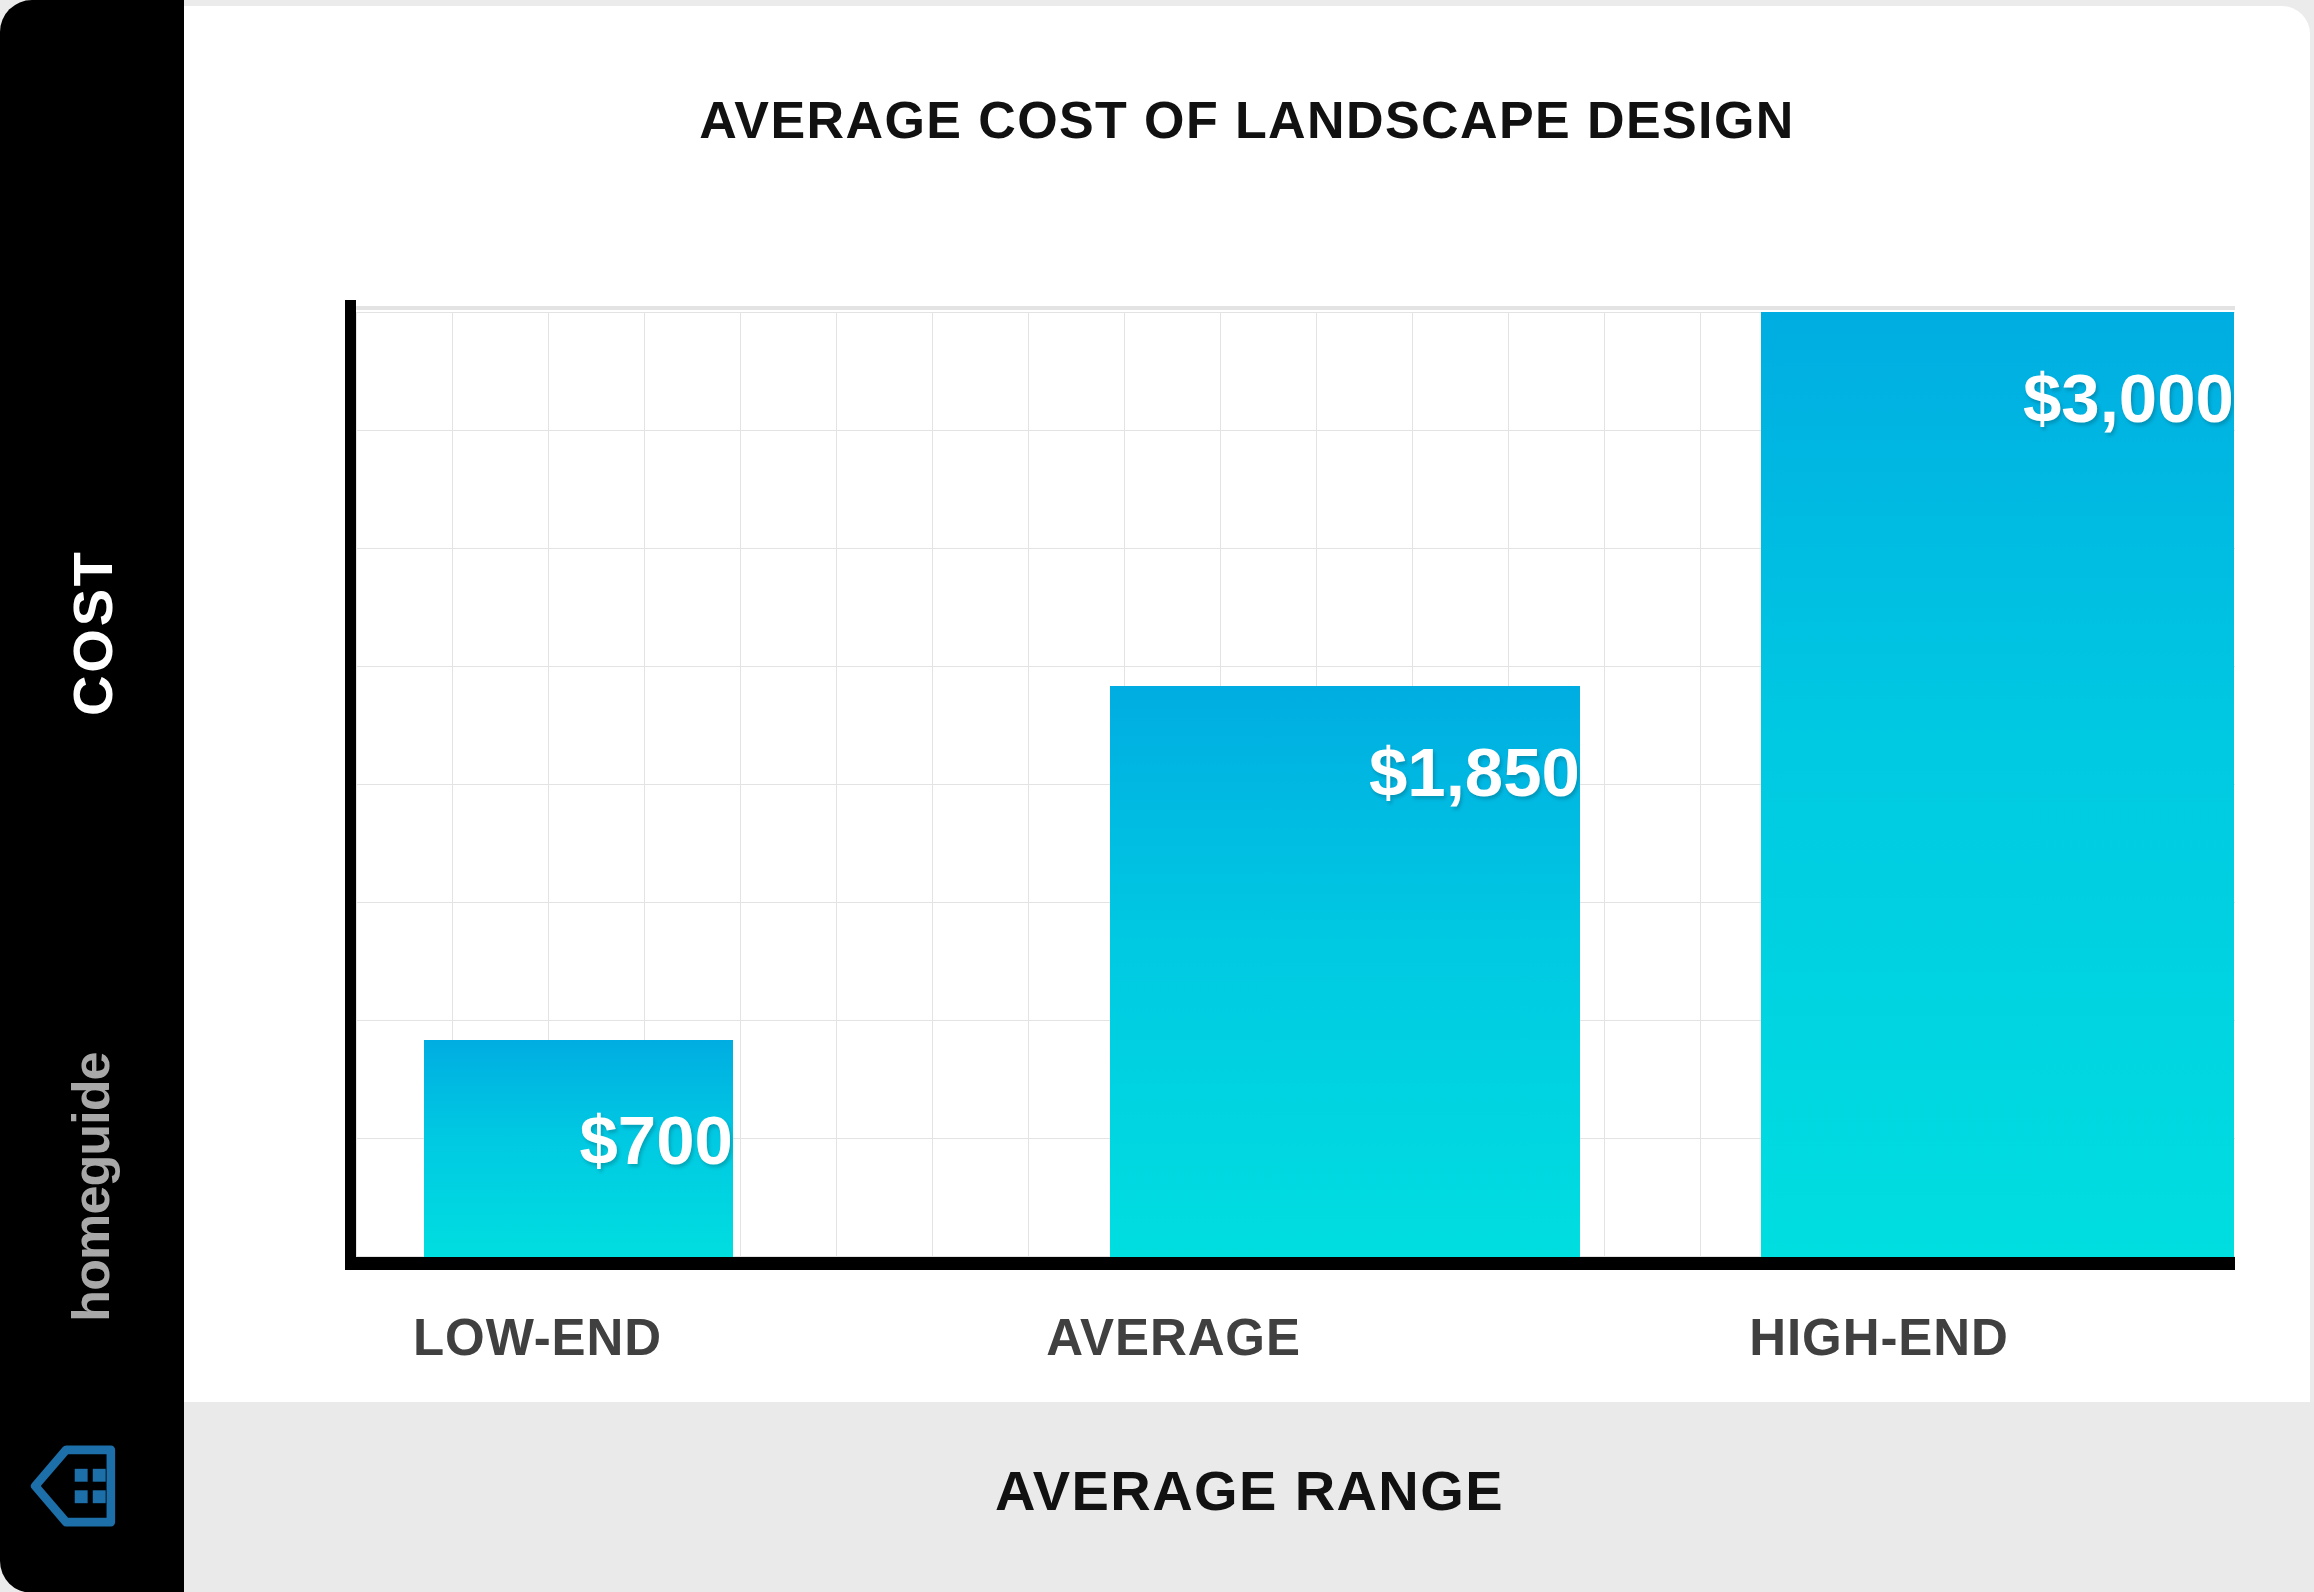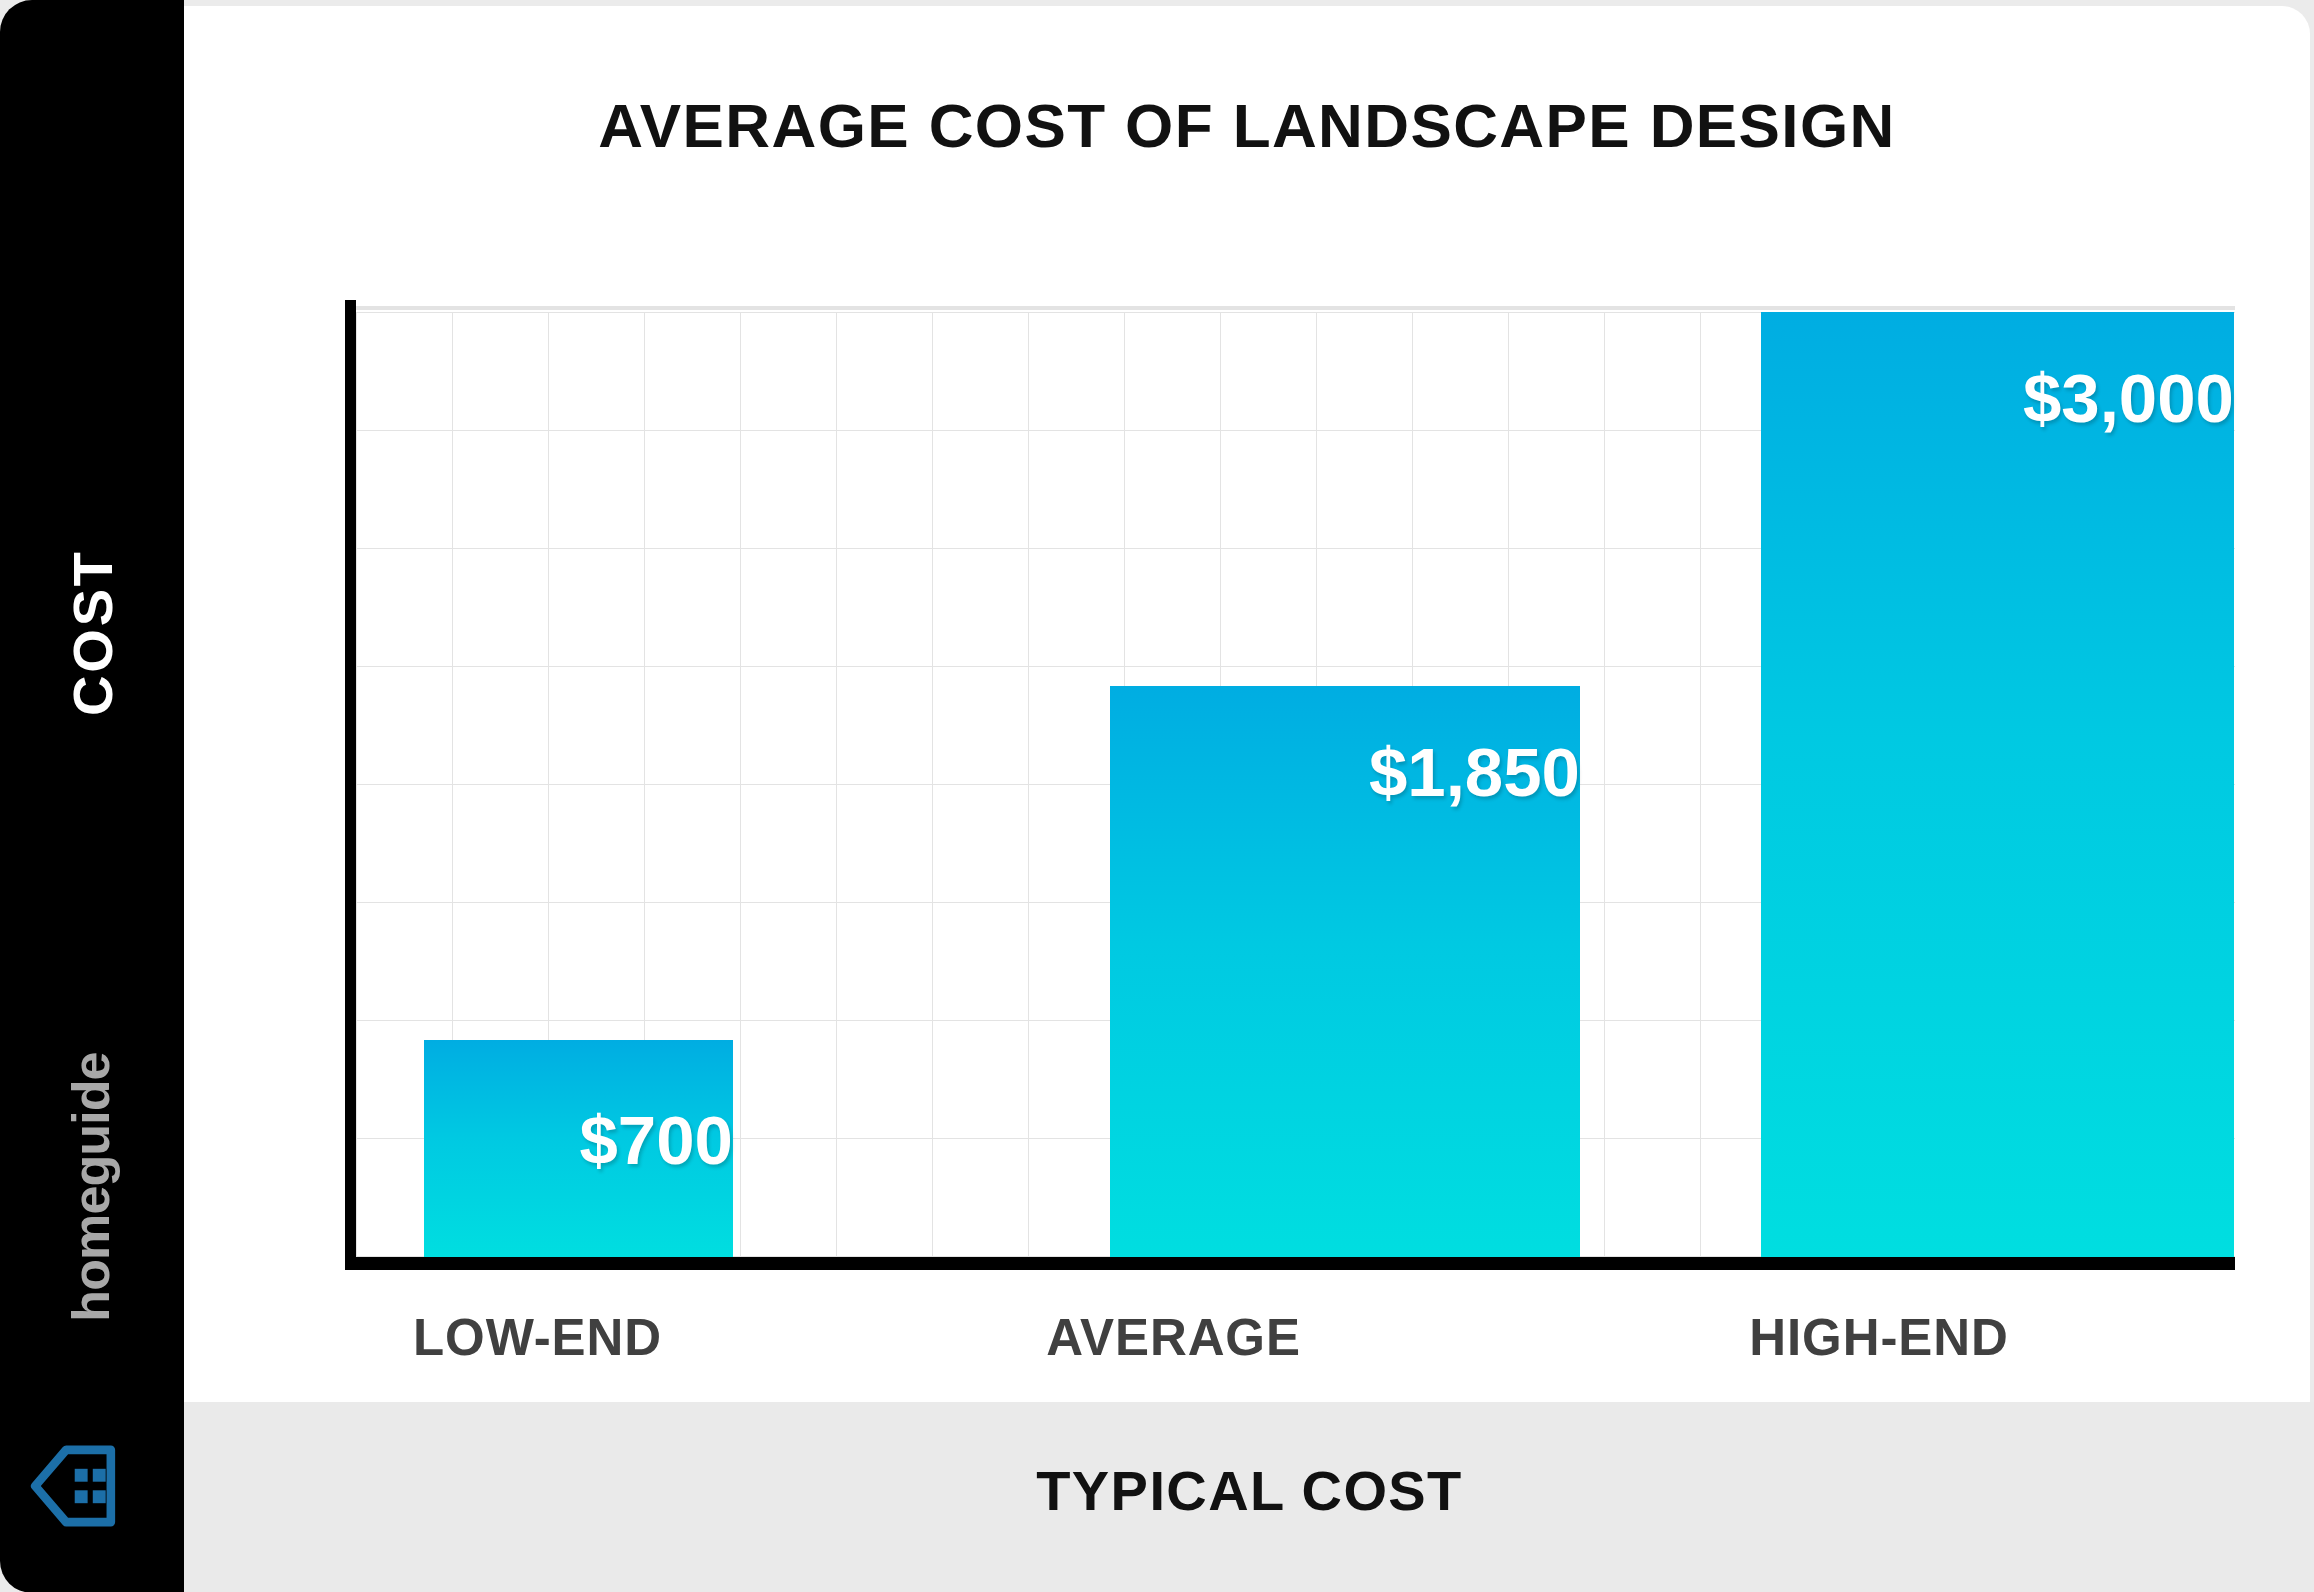--- a/index.html
+++ b/index.html
@@ -63,21 +63,21 @@
     width:2126px;height:1582px;
     background:#ffffff;
     border-radius:0 28px 28px 0;
   }
 
   #chart-title{
     position:absolute;
     left:0;top:84px;width:2126px;
     text-align:center;
     color:#111111;
-    font-size:62px;
+    font-size:52px;
     font-weight:bold;
     letter-spacing:1.4px;
   }
 
   
   #plot{
     position:absolute;
     left:172px;          
     top:306px;           
     width:1879px;        
@@ -197,17 +197,17 @@
     </div>
 
     <div class="cat-label" style="left:82px;width:543px;">LOW-END</div>
 
     <div class="cat-label" style="left:1340px;width:710px;">HIGH-END</div>
 
     <div class="cat-label" style="left:702px;width:575px;">AVERAGE</div>
   </div>
 
   <div id="footer-band">
-    <div id="footer-label">TYPICAL COST</div>
+    <div id="footer-label">AVERAGE RANGE</div>
   </div>
 
 </div>
 
 
 </body></html>

